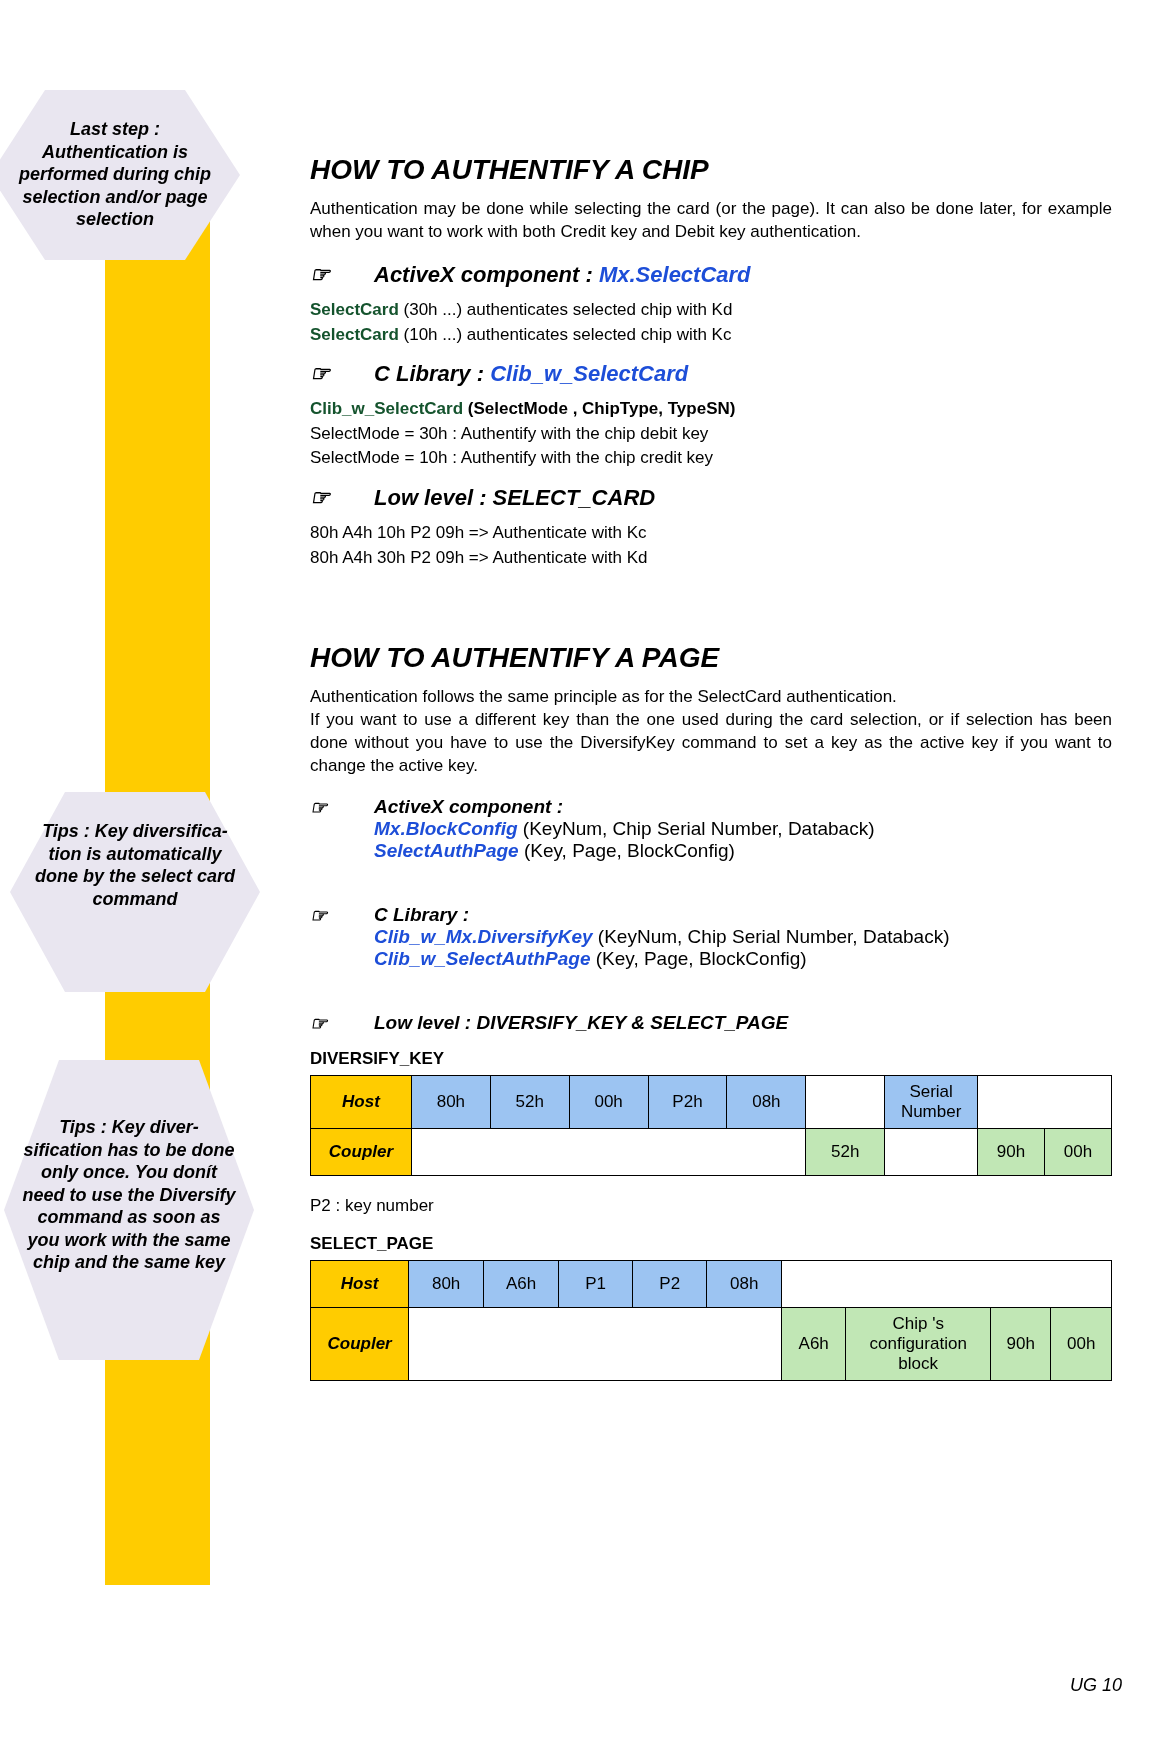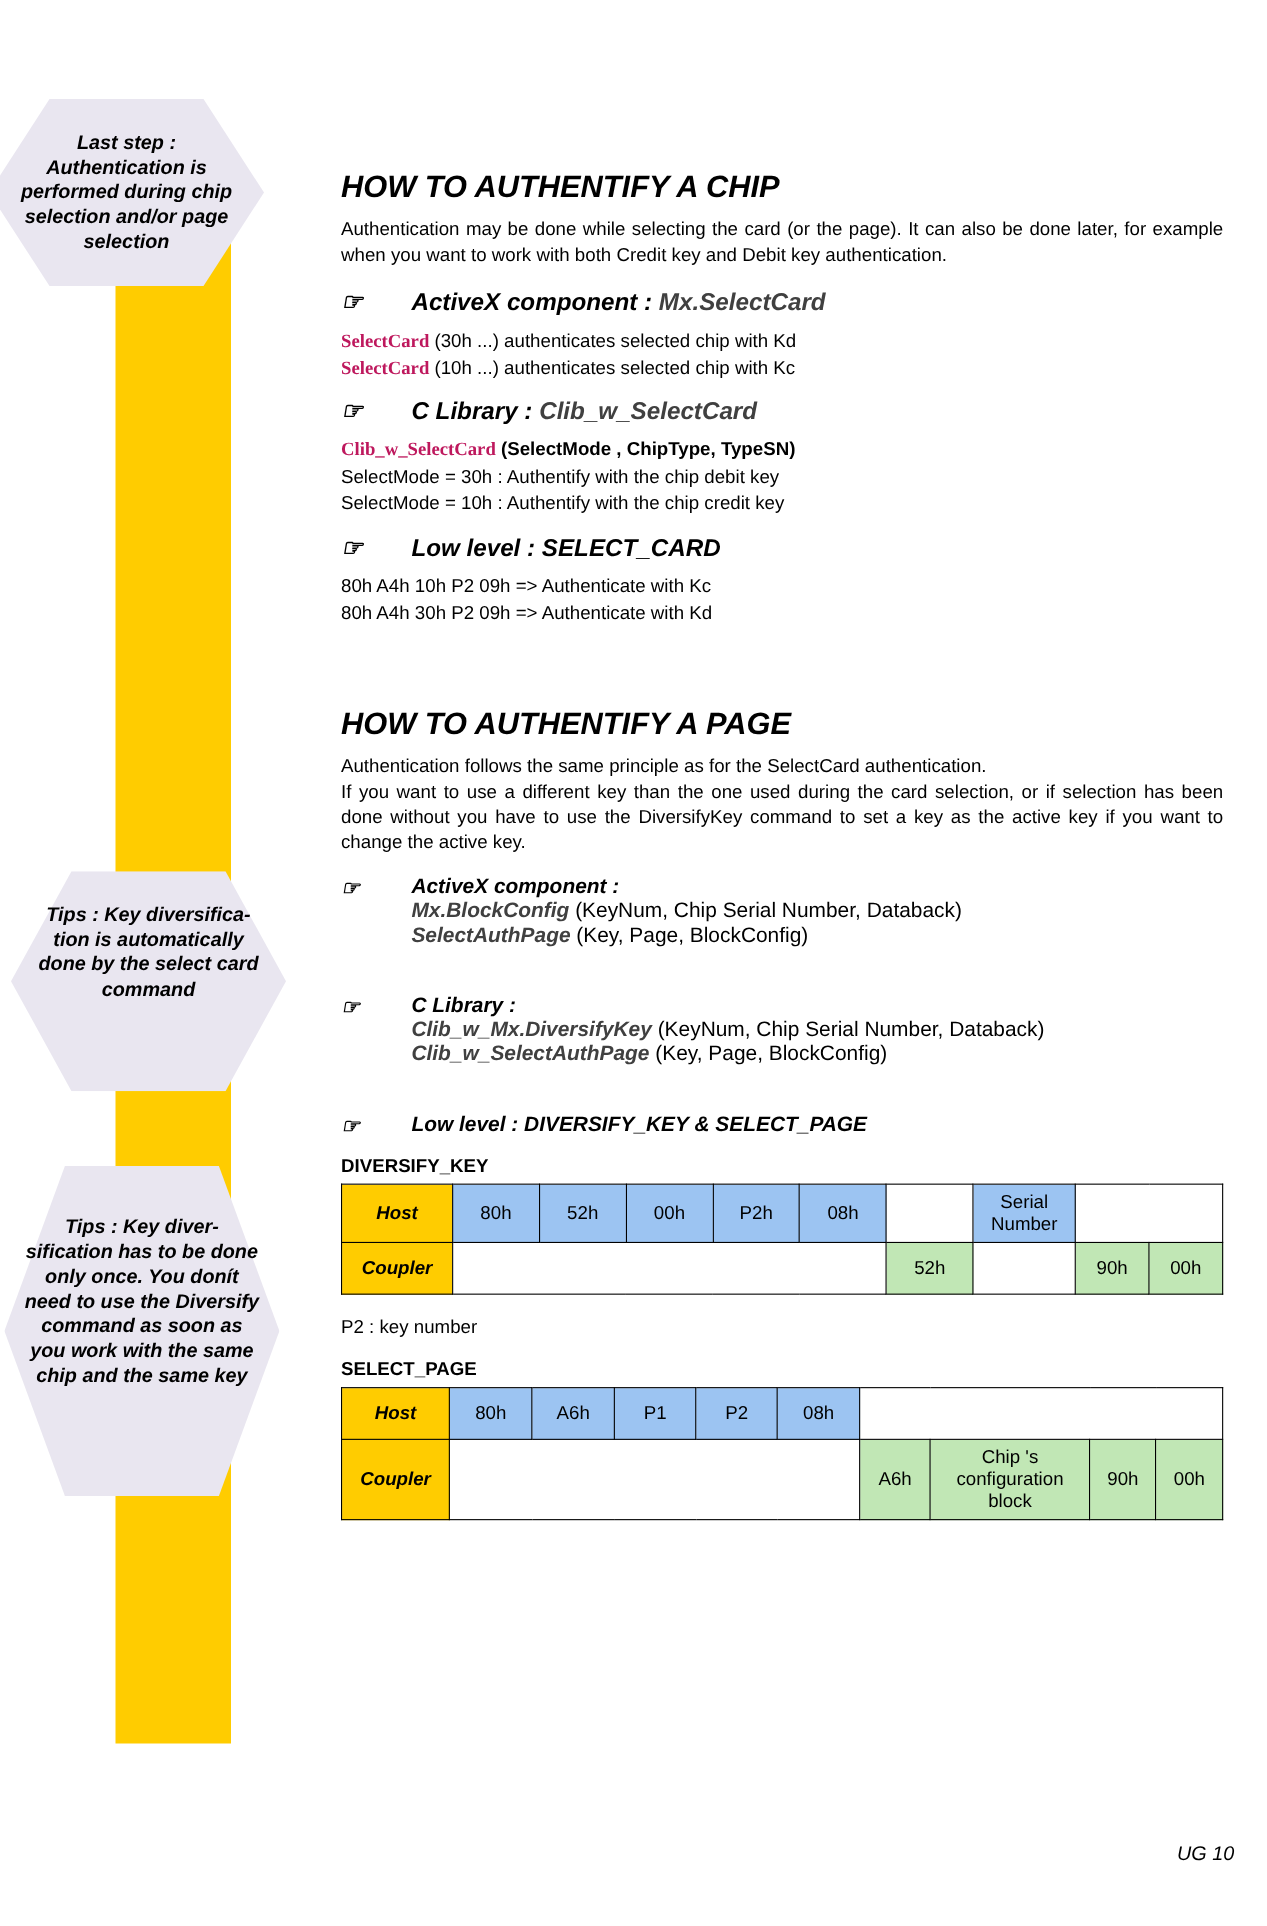--- a/index.html
+++ b/index.html
@@ -81,22 +81,22 @@
   }
   .sub {
     display: flex;
     gap: 34px;
     font-size: 22px;
     font-weight: bold;
     font-style: italic;
     margin: 12px 0 10px 0;
   }
   .sub .pointer { width: 30px; }
-  .mxblue { color: #be185d; font-weight: bold; font-family: Liberation Serif, serif; }
-  .mxbluei { color: #404040; font-weight: bold; font-style: italic; }
+  .mxblue { color: #14532d; font-weight: bold; }
+  .mxbluei { color: #1d4ed8; font-weight: bold; font-style: italic; }
   .lines { line-height: 1.45; margin-bottom: 14px; }
   .tbl {
     border-collapse: collapse;
     margin-top: 6px;
     margin-bottom: 20px;
   }
   .tbl td, .tbl th {
     border: 1.5px solid #000;
     padding: 6px 4px;
     text-align: center;
@@ -142,21 +142,21 @@
 <div class="hexcallout callout2">
   <svg viewBox="0 0 250 200" preserveAspectRatio="none">
       <polygon points="0,100 55,0 195,0 250,100 195,200 55,200" fill="#e9e6f0" stroke="none"></polygon>
     </svg>
   <div class="hex-text">Tips : Key diversifica-tion is automatically done by the select card command</div>
 </div>
 <div class="hexcallout callout3">
   <svg viewBox="0 0 250 300" preserveAspectRatio="none">
       <polygon points="0,150 55,0 195,0 250,150 195,300 55,300" fill="#e9e6f0" stroke="none"></polygon>
     </svg>
-  <div class="hex-text" style="padding-top:44px">Tips : Key diver-sification has to be done only once. You donít need to use the Diversify command as soon as you work with the same chip and the same key</div>
+  <div class="hex-text" style="padding-top:56px">Tips : Key diver-sification has to be done only once. You donít need to use the Diversify command as soon as you work with the same chip and the same key</div>
 </div>
 
 <div class="content">
 
   <div class="h2">HOW TO AUTHENTIFY A CHIP</div>
   <div class="p">Authentication may be done while selecting the card (or the page). It can also be done later, for example when you want to work with both Credit key and Debit key authentication.</div>
 
   <div class="sub">
     <span class="pointer">☞</span>
     <span><span>ActiveX component :</span> <span class="mxbluei">Mx.SelectCard</span></span>

